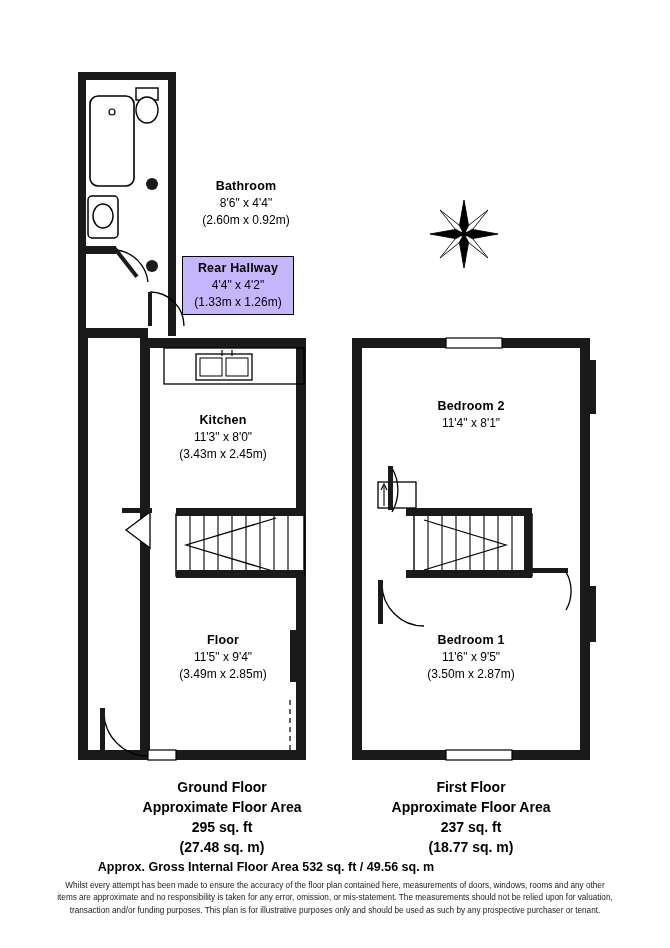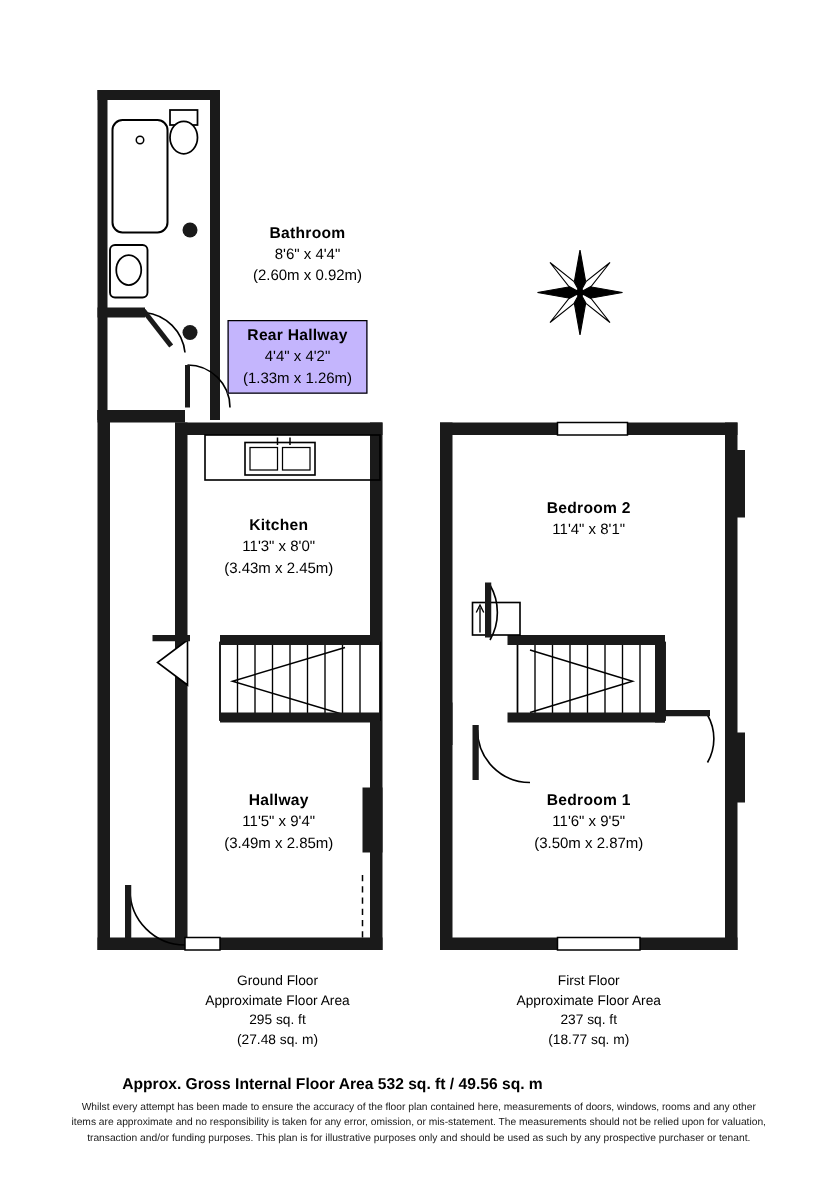--- a/index.html
+++ b/index.html
@@ -38,22 +38,22 @@
   .boxed {
     border: 1px solid #000000;
     background: #c4b5fd;
     padding: 3px 6px 4px 6px;
     box-sizing: border-box;
   }
   .footer-block {
     position: absolute;
     text-align: center;
     line-height: 1.42;
-    font-size: 11px;
-    font-weight: normal;
+    font-size: 14px;
+    font-weight: bold;
   }
   .gross {
     position: absolute;
     width: 532px;
     left: 0;
     text-align: center;
     font-size: 12.5px;
     font-weight: bold;
   }
   .disclaimer {
@@ -209,21 +209,21 @@
   <div class="dim">(1.33m x 1.26m)</div>
 </div>
 
 <div class="label" style="left:132px; top:412px; width:182px;">
   <div class="name">Kitchen</div>
   <div class="dim">11'3" x 8'0"</div>
   <div class="dim">(3.43m x 2.45m)</div>
 </div>
 
 <div class="label" style="left:132px; top:632px; width:182px;">
-  <div class="name">Hallway</div>
+  <div class="name">Floor</div>
   <div class="dim">11'5" x 9'4"</div>
   <div class="dim">(3.49m x 2.85m)</div>
 </div>
 
 <div class="label" style="left:380px; top:398px; width:182px;">
   <div class="name">Bedroom 2</div>
   <div class="dim">11'4" x 8'1"</div>
 </div>
 
 <div class="label" style="left:380px; top:632px; width:182px;">

